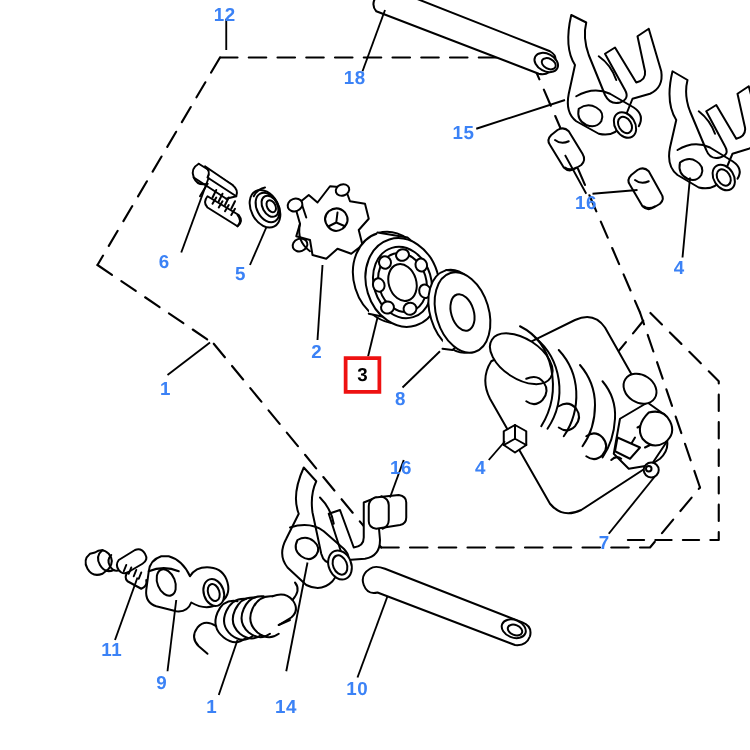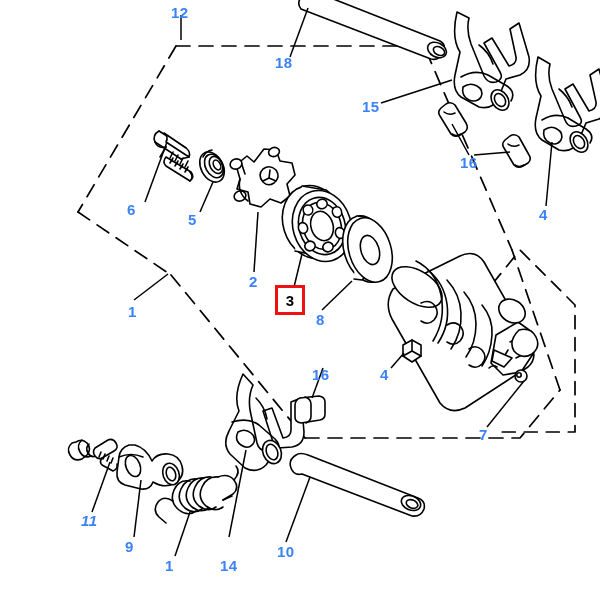--- a/index.html
+++ b/index.html
@@ -264,21 +264,21 @@
 
   <div class="lbl" style="left:128px;top:304px;">1</div>
   <div class="lbl" style="left:249px;top:274px;">2</div>
   <div class="lbl" style="left:380px;top:367px;">4</div>
   <div class="lbl" style="left:188px;top:212px;">5</div>
   <div class="lbl" style="left:127px;top:202px;">6</div>
   <div class="lbl" style="left:479px;top:427px;">7</div>
   <div class="lbl" style="left:316px;top:312px;">8</div>
   <div class="lbl" style="left:125px;top:539px;">9</div>
   <div class="lbl" style="left:165px;top:558px;">1</div>
-  <div class="lbl" style="left:81px;top:513px;font-style:italic;">11</div>
+  <div class="lbl" style="left:81px;top:513px;">11</div>
   <div class="lbl" style="left:171px;top:5px;">12</div>
   <div class="lbl" style="left:539px;top:207px;">4</div>
   <div class="lbl" style="left:220px;top:558px;">14</div>
   <div class="lbl" style="left:362px;top:99px;">15</div>
   <div class="lbl" style="left:460px;top:155px;">16</div>
   <div class="lbl" style="left:312px;top:367px;">16</div>
   <div class="lbl" style="left:277px;top:544px;">10</div>
   <div class="lbl" style="left:275px;top:55px;">18</div>
 
   <div class="hl" id="hlbox" style="left: 275px; top: 285px; width: 30px; height: 30px; border-color: rgb(238, 17, 17);">

